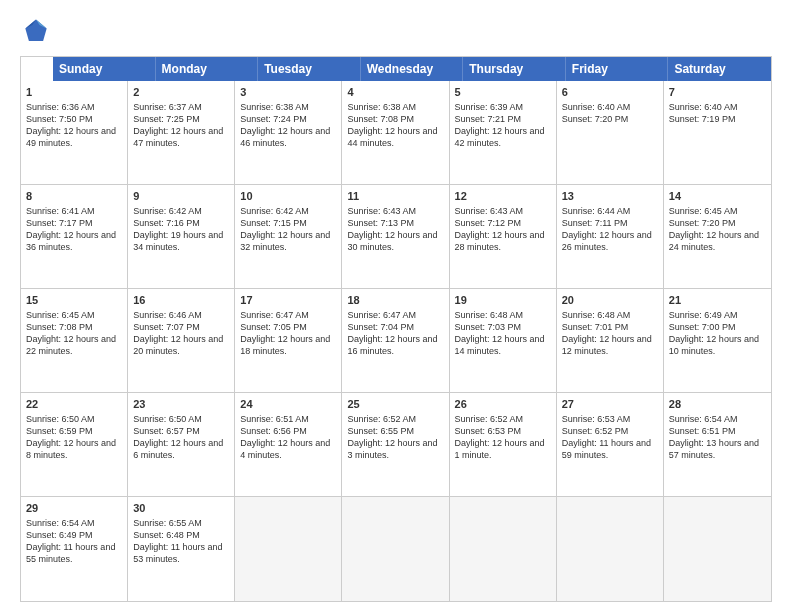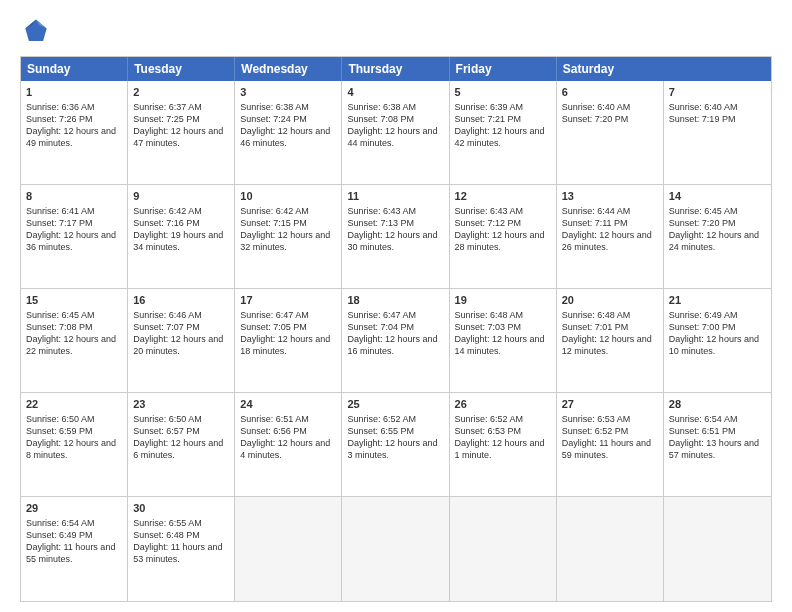--- a/index.html
+++ b/index.html
@@ -54,20 +54,21 @@
     .calendar {
       flex: 1;
       display: flex;
       flex-direction: column;
       border: 1px solid #ccc;
     }
     .cal-header {
       display: grid;
       grid-template-columns: repeat(7, 1fr);
       background: #3a6bbf;
+      margin-left: 32px;
     }
     .cal-header-cell {
       color: #fff;
       font-weight: bold;
       font-size: 12px;
       padding: 5px 6px;
       text-align: left;
       border-right: 1px solid rgba(255,255,255,0.2);
     }
     .cal-header-cell:last-child { border-right: none; }
@@ -123,32 +124,33 @@
     </div>
     <div class="title-block">
       <div class="month-title"></div>
       <div class="subtitle"></div>
     </div>
   </div>
 
   <div class="calendar">
     <div class="cal-header">
     <div class="cal-header-cell">Sunday</div>
+        <div class="cal-header-cell">Monday</div>
         <div class="cal-header-cell">Tuesday</div>
         <div class="cal-header-cell">Wednesday</div>
         <div class="cal-header-cell">Thursday</div>
         <div class="cal-header-cell">Friday</div>
         <div class="cal-header-cell">Saturday</div>
       </div>
     <div class="cal-body">
     <div class="cal-row">
           <div class="cal-cell">
             <span class="day-num">1</span>
             <div class="cell-text">Sunrise: 6:36 AM</div>
-            <div class="cell-text">Sunset: 7:26 PM</div>
+            <div class="cell-text">Sunset: 7:50 PM</div>
             <div class="cell-text">Daylight: 12 hours and 49 minutes.</div>
           </div>
           <div class="cal-cell">
             <span class="day-num">2</span>
             <div class="cell-text">Sunrise: 6:37 AM</div>
             <div class="cell-text">Sunset: 7:25 PM</div>
             <div class="cell-text">Daylight: 12 hours and 47 minutes.</div>
           </div>
           <div class="cal-cell">
             <span class="day-num">3</span>

